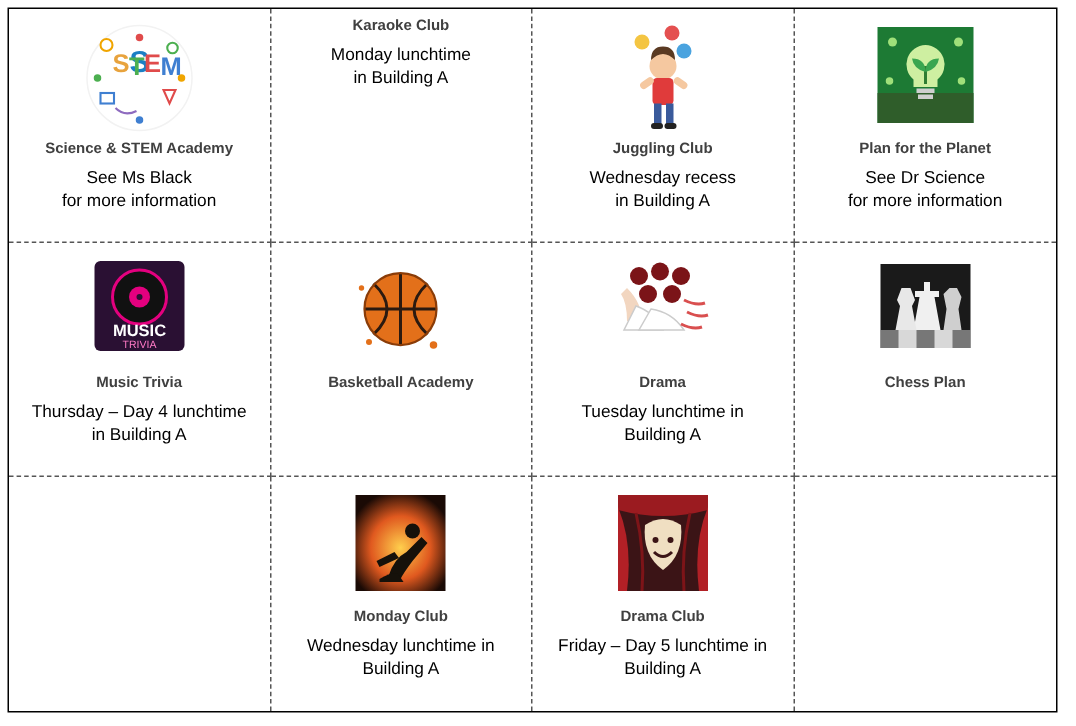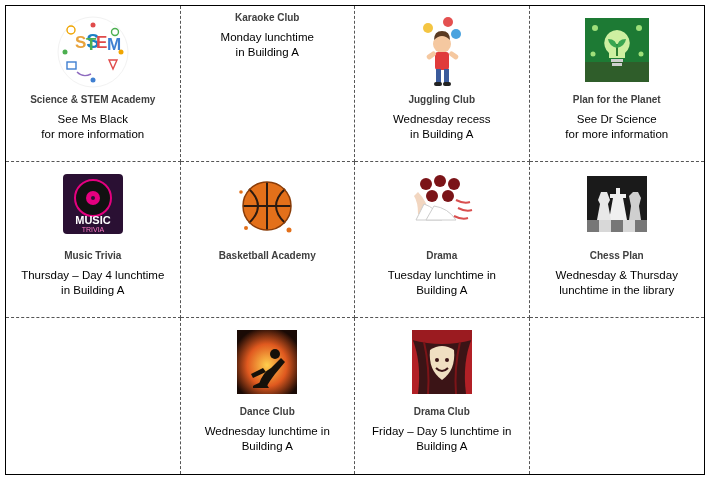--- a/index.html
+++ b/index.html
@@ -220,22 +220,20 @@
           <rect x="8" y="50" width="60" height="12" fill="#d8d8d8"></rect>
           <rect x="8" y="50" width="12" height="12" fill="#777777"></rect>
           <rect x="32" y="50" width="12" height="12" fill="#777777"></rect>
           <rect x="56" y="50" width="12" height="12" fill="#777777"></rect>
           <path d="M30 50 l4 -22 -3 0 0 -4 6 0 0 -6 4 0 0 6 6 0 0 4 -3 0 4 22z" fill="#f0f0f0"></path>
           <path d="M18 50 l3 -16 -2 -4 3 -8 6 0 3 8 -2 4 3 16z" fill="#e8e8e8"></path>
           <path d="M50 50 l2 -14 -2 -10 4 -4 5 0 3 6 -2 8 2 14z" fill="#cfcfcf"></path>
         </svg>
       </span>
       <div class="club-title">Chess Plan</div>
-      <div class="club-desc">Wednesday &amp; Thursday
-lunchtime in the library</div>
     </div>
 
     <div class="cell row-last empty">
       <div class="club-title"></div>
       <div class="club-desc"></div>
     </div>
 
     <div class="cell row-last">
       <span class="thumb">
         <svg viewBox="0 0 76 76" width="76" height="76">
@@ -246,21 +244,21 @@
               <stop offset="100%" stop-color="#1a0a05"></stop>
             </radialGradient>
           </defs>
           <rect x="8" y="4" width="60" height="64" fill="url(#dancerGlow)"></rect>
           <path d="M30 58 q4 -12 12 -16 l10 -10 4 4 -10 12 q-6 8 -8 12 z" fill="#16110a"></path>
           <circle cx="46" cy="28" r="5" fill="#16110a"></circle>
           <path d="M24 60 q6 -4 12 -4 l4 6 -16 0z" fill="#16110a"></path>
           <path d="M34 42 l-12 6 2 4 13 -6z" fill="#16110a"></path>
         </svg>
       </span>
-      <div class="club-title">Dance Club</div>
+      <div class="club-title">Monday Club</div>
       <div class="club-desc">Wednesday lunchtime in
 Building A</div>
     </div>
 
     <div class="cell row-last">
       <span class="thumb">
         <svg viewBox="0 0 76 76" width="76" height="76">
           <rect x="8" y="4" width="60" height="64" fill="#3b1416"></rect>
           <path d="M8 4 h60 v10 q-30 8 -60 0z" fill="#9b1b20"></path>
           <path d="M8 12 q10 24 6 56 l-6 0z" fill="#b22026"></path>

